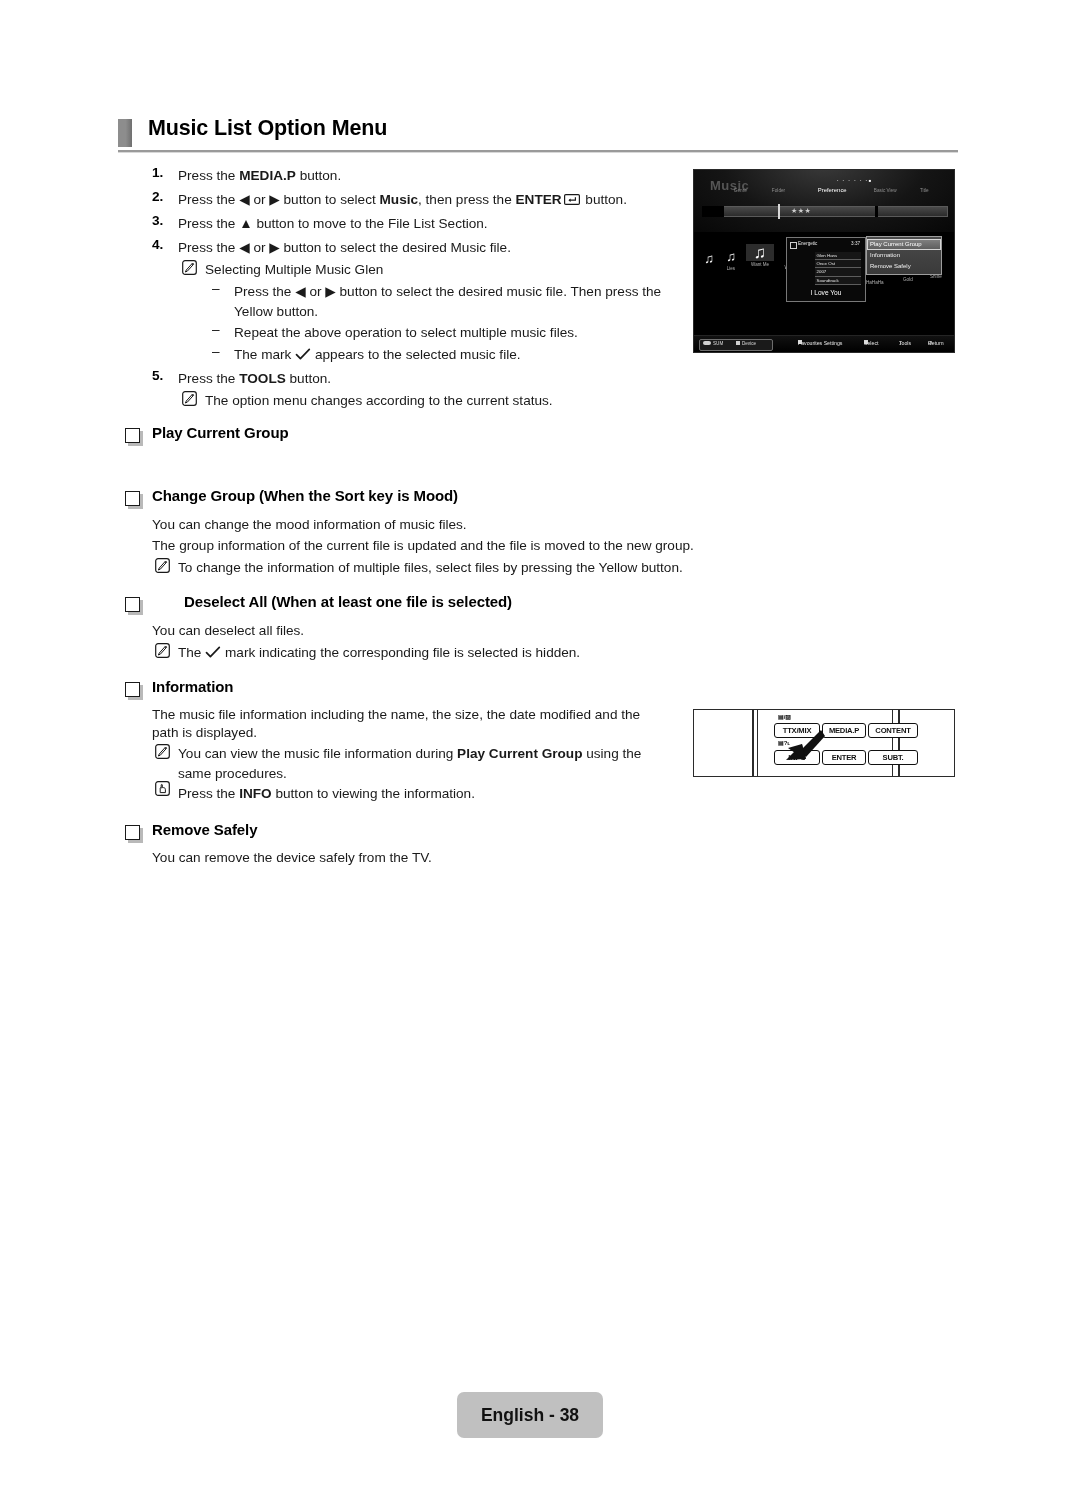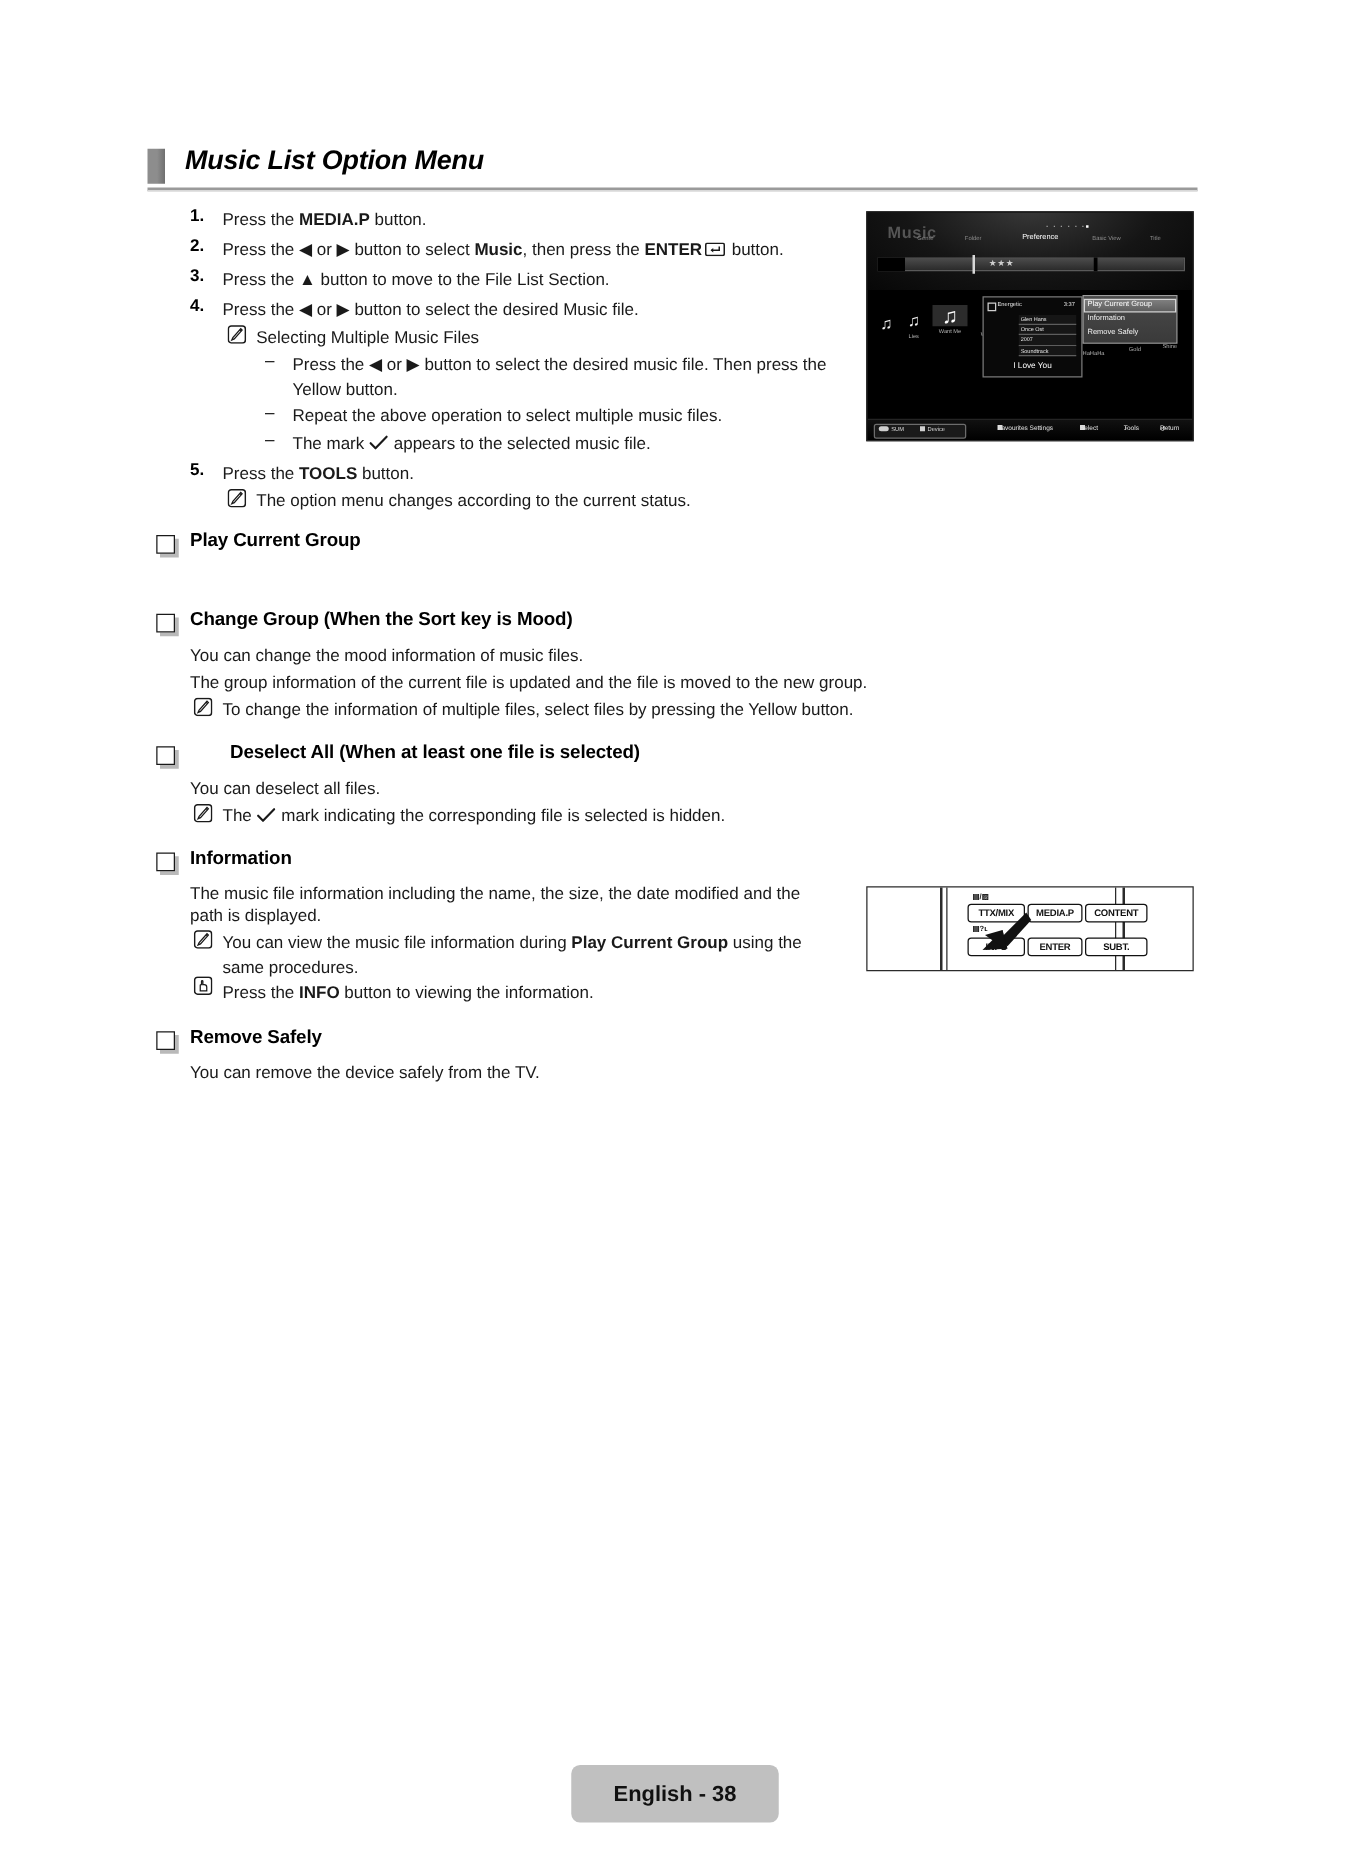--- a/index.html
+++ b/index.html
@@ -40,21 +40,20 @@
   }
   .heading-title {
     position: absolute;
     left: 30px;
     top: -2px;
     font-size: 21.5px;
     font-weight: bold;
     letter-spacing: -0.15px;
     color: #000;
     white-space: nowrap;
-    font-style: italic;
   }
   .heading-rule {
     position: absolute;
     left: 118px;
     top: 150px;
     width: 840px;
     height: 3px;
     background: #9a9a9a;
   }
   .heading-rule::after {
@@ -408,30 +407,29 @@
     top: 14px;
     width: 50px;
     height: 40px;
   }
 
   
   .pagetag {
     position: absolute;
     left: 457px;
     top: 1392px;
-    width: 166px;
+    width: 146px;
     height: 46px;
     background: #c0c0c0;
     border-radius: 7px;
     text-align: center;
     line-height: 46px;
     font-size: 17.5px;
     font-weight: bold;
     color: #111;
-    margin-top: 20px;
   }
 </style>
 </head>
 <body>
 
 <div class="page">
 
   <div class="heading-row">
     <div class="heading-marker"></div>
     <div class="heading-title">Music List Option Menu</div>
@@ -460,21 +458,21 @@
   <div class="num" style="left:152px; top:237px;">4.</div>
   <div class="block txt" style="left:178px; top:237px;">Press the ◀ or ▶ button to select the desired Music file.</div>
 
   <div class="note-icon" style="left:182px; top:260px;">
     <svg width="15" height="15" viewBox="0 0 15 15">
         <rect x="0.7" y="0.7" width="13.6" height="13.6" rx="2.4" fill="#fff" stroke="#1a1a1a" stroke-width="1.2"></rect>
         <path d="M10.6 3.0 L4.3 10.0 L3.4 12.0 L5.4 11.1 L11.7 4.1 Z" fill="none" stroke="#1a1a1a" stroke-width="1"></path>
         <path d="M9.9 3.8 L11.0 4.9" stroke="#1a1a1a" stroke-width="0.9"></path>
       </svg>
   </div>
-  <div class="block txt" style="left:205px; top:259px;">Selecting Multiple Music Files</div>
+  <div class="block txt" style="left:205px; top:259px;">Selecting Multiple Music Glen</div>
 
   <div class="dash" style="left:212px; top:281px;">–</div>
   <div class="block txt" style="left:234px; top:281px;">Press the ◀ or ▶ button to select the desired music file. Then press the</div>
   <div class="block txt" style="left:234px; top:301px;">Yellow button.</div>
 
   <div class="dash" style="left:212px; top:322px;">–</div>
   <div class="block txt" style="left:234px; top:322px;">Repeat the above operation to select multiple music files.</div>
 
   <div class="dash" style="left:212px; top:344px;">–</div>
   <div class="block txt" style="left:234px; top:344px;">

